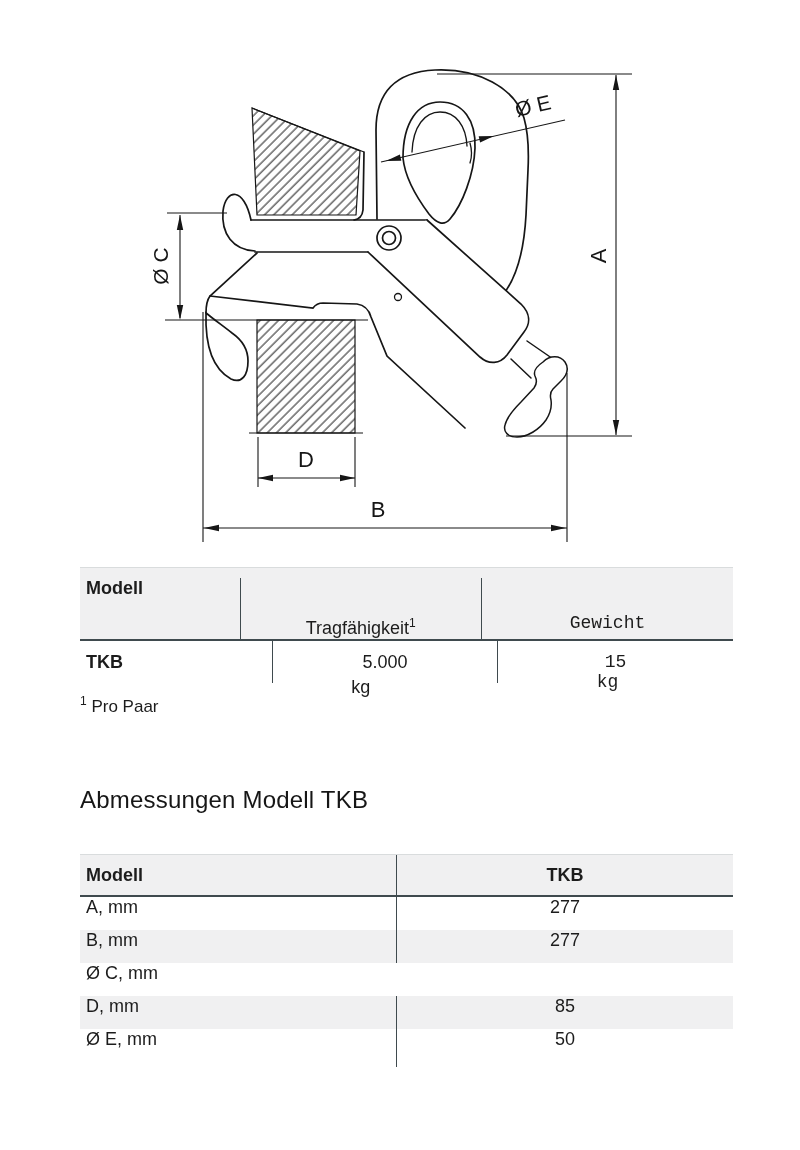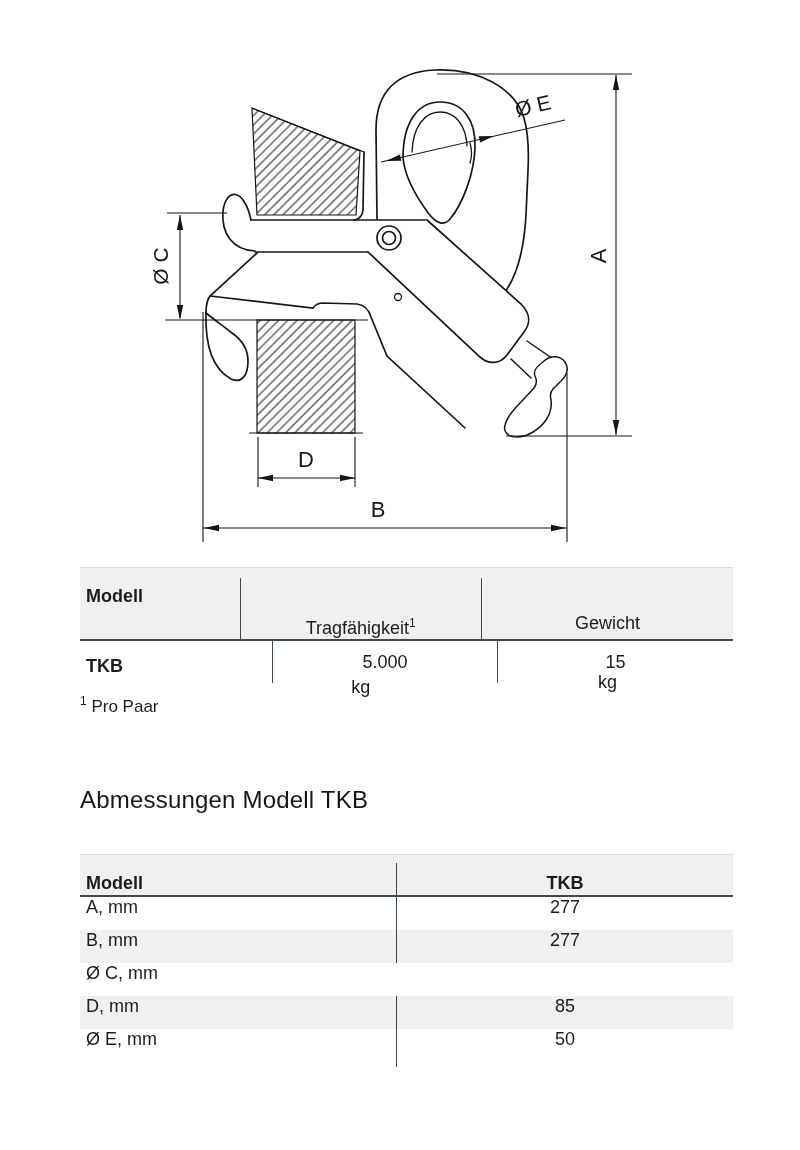--- a/index.html
+++ b/index.html
@@ -10,28 +10,28 @@
 
   
   .tbl{position:absolute;left:80px;width:653px;box-sizing:border-box;}
   .t-header{display:flex;background:#f0f0f1;border-top:1px solid #d9dcdd;
             border-bottom:2px solid #3f4a4e;box-sizing:border-box;}
   .t-row{display:flex;box-sizing:border-box;align-items:center;}
   .cell{box-sizing:border-box;height:100%;}
   .div-l{border-left:1px solid #3f4a4e;}
   .c-left{padding-left:6px;text-align:left;}
   .c-center{text-align:center;}
-  .bold{font-weight:700;margin-top:8px;}
+  .bold{font-weight:700;}
   .fs18{font-size:18px;}
   sup{font-size:12px;}
 
   
   .t1 .col1{width:162px;}
   .t1 .col2{width:245px;}
-  .t1 .col3{width:256px;}
+  .t1 .col3{width:256px;font-family:Liberation Mono, monospace;}
   .t1 .t-header{height:74px;padding-top:10px;}
   .t1 .hline{line-height:27px;margin-top:32px;}
   .t1 .t-row{height:42px;}
 
   
   .t2 .col1{width:316px;}
   .t2 .col2{width:337px;}
   .t2 .t-header{height:43px;}
   .t2 .t-header .cell{display:flex;align-items:center;}
   .t2 .t-header .col2{justify-content:center;}

